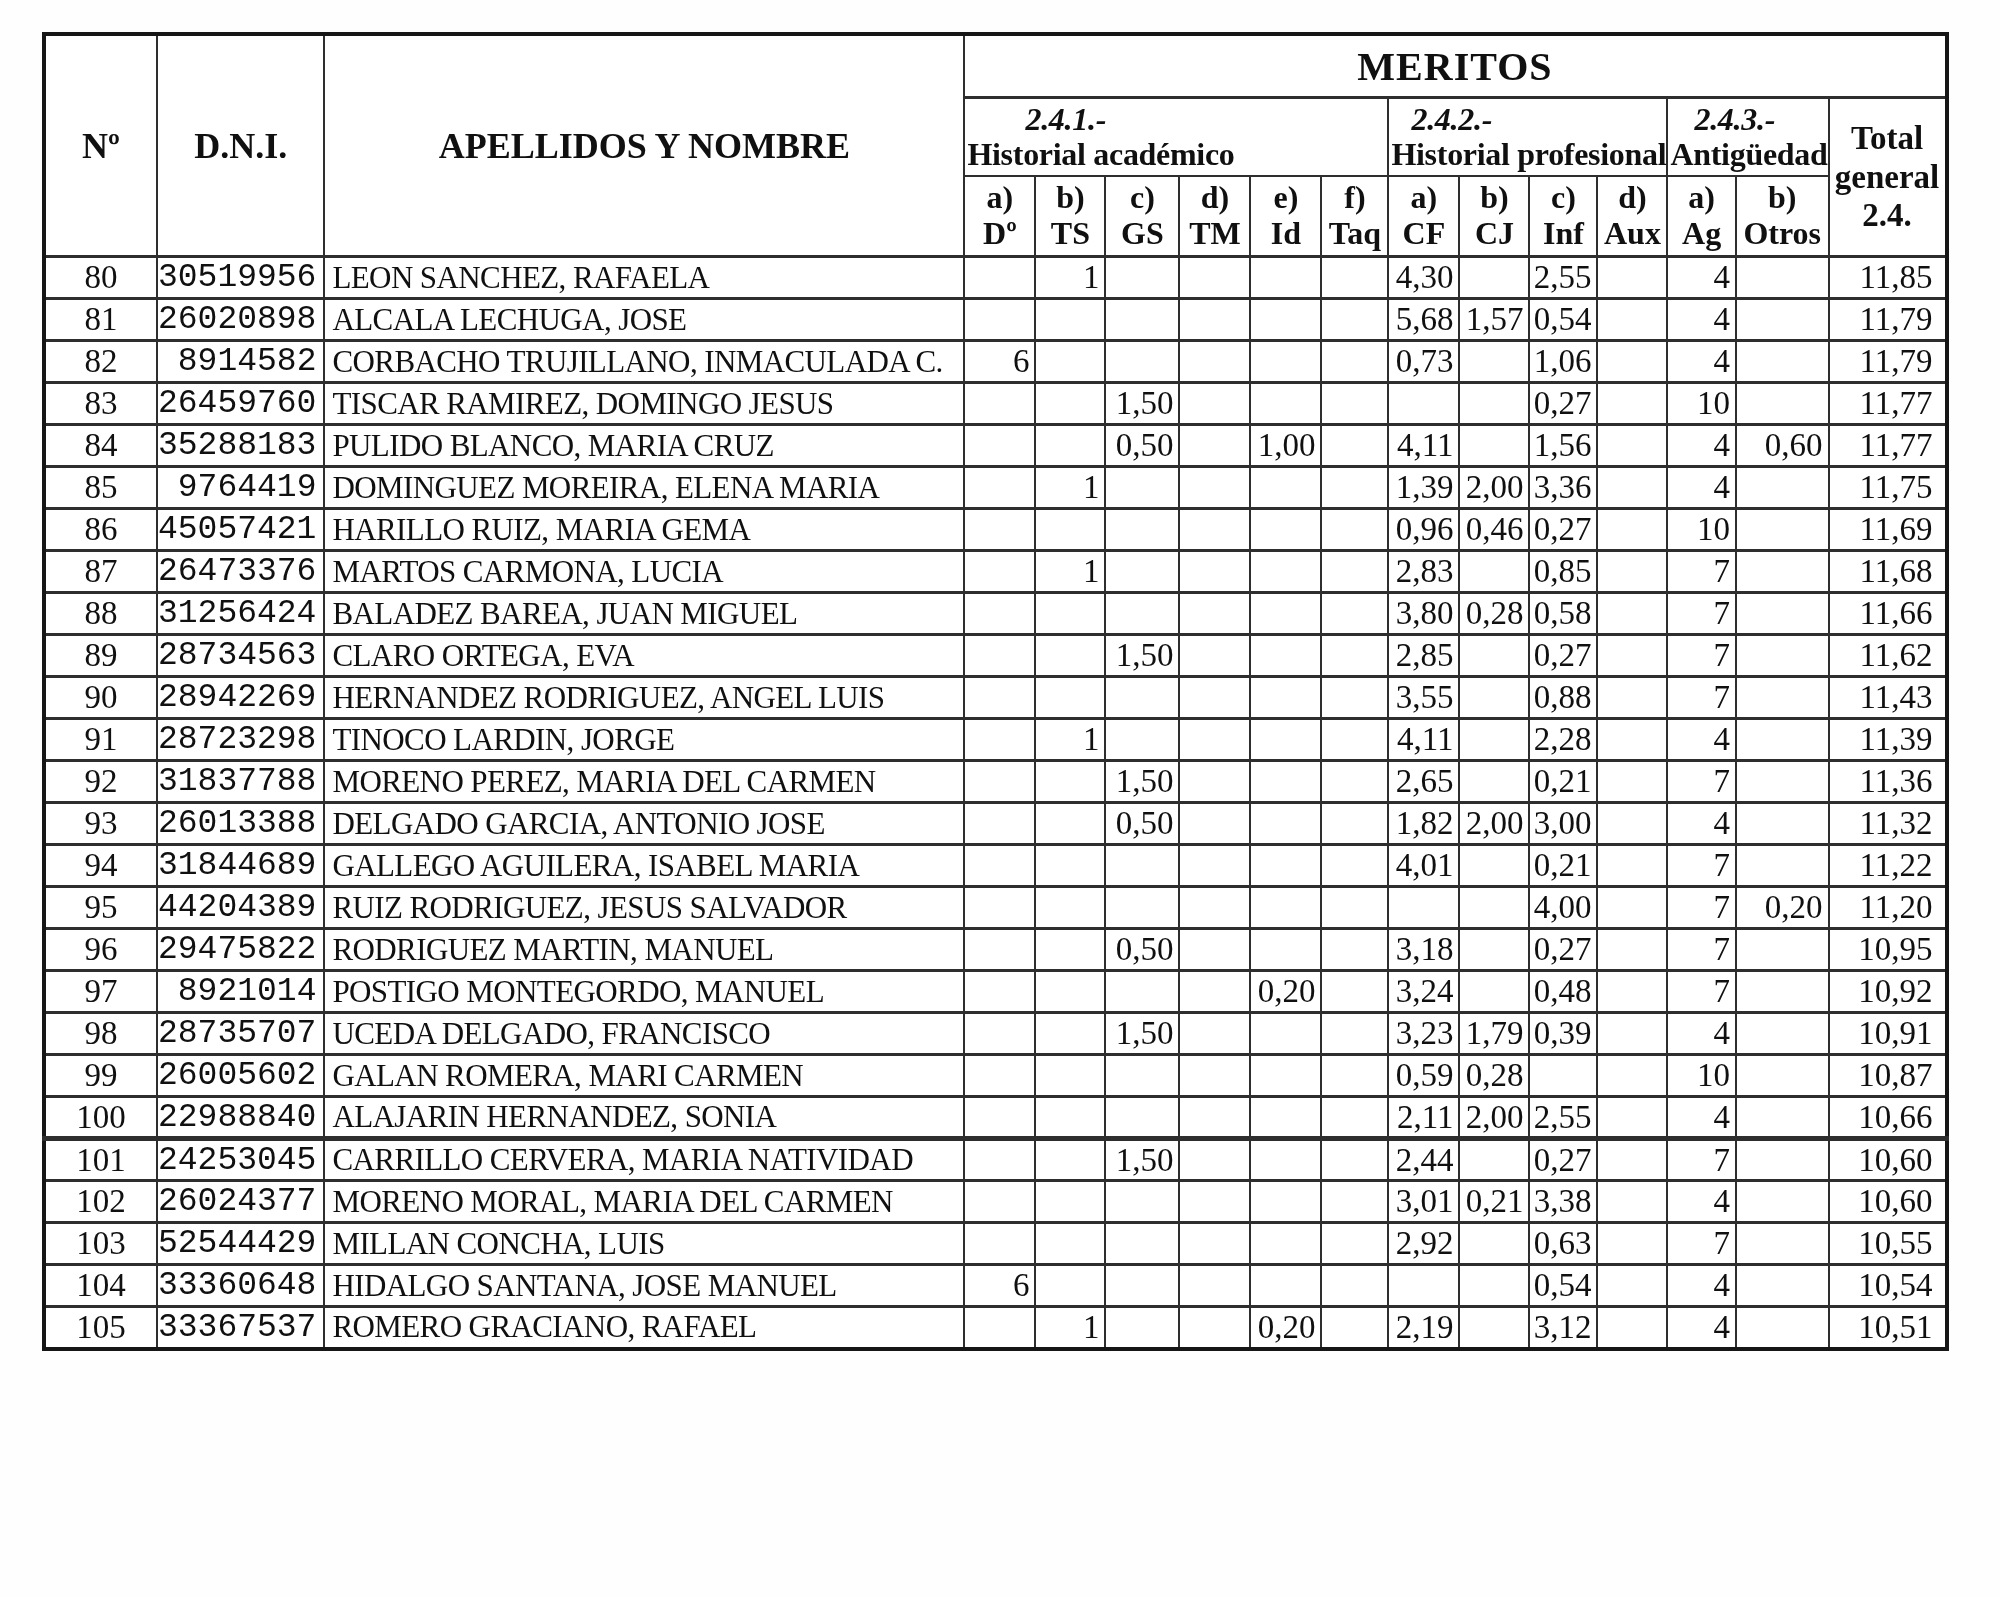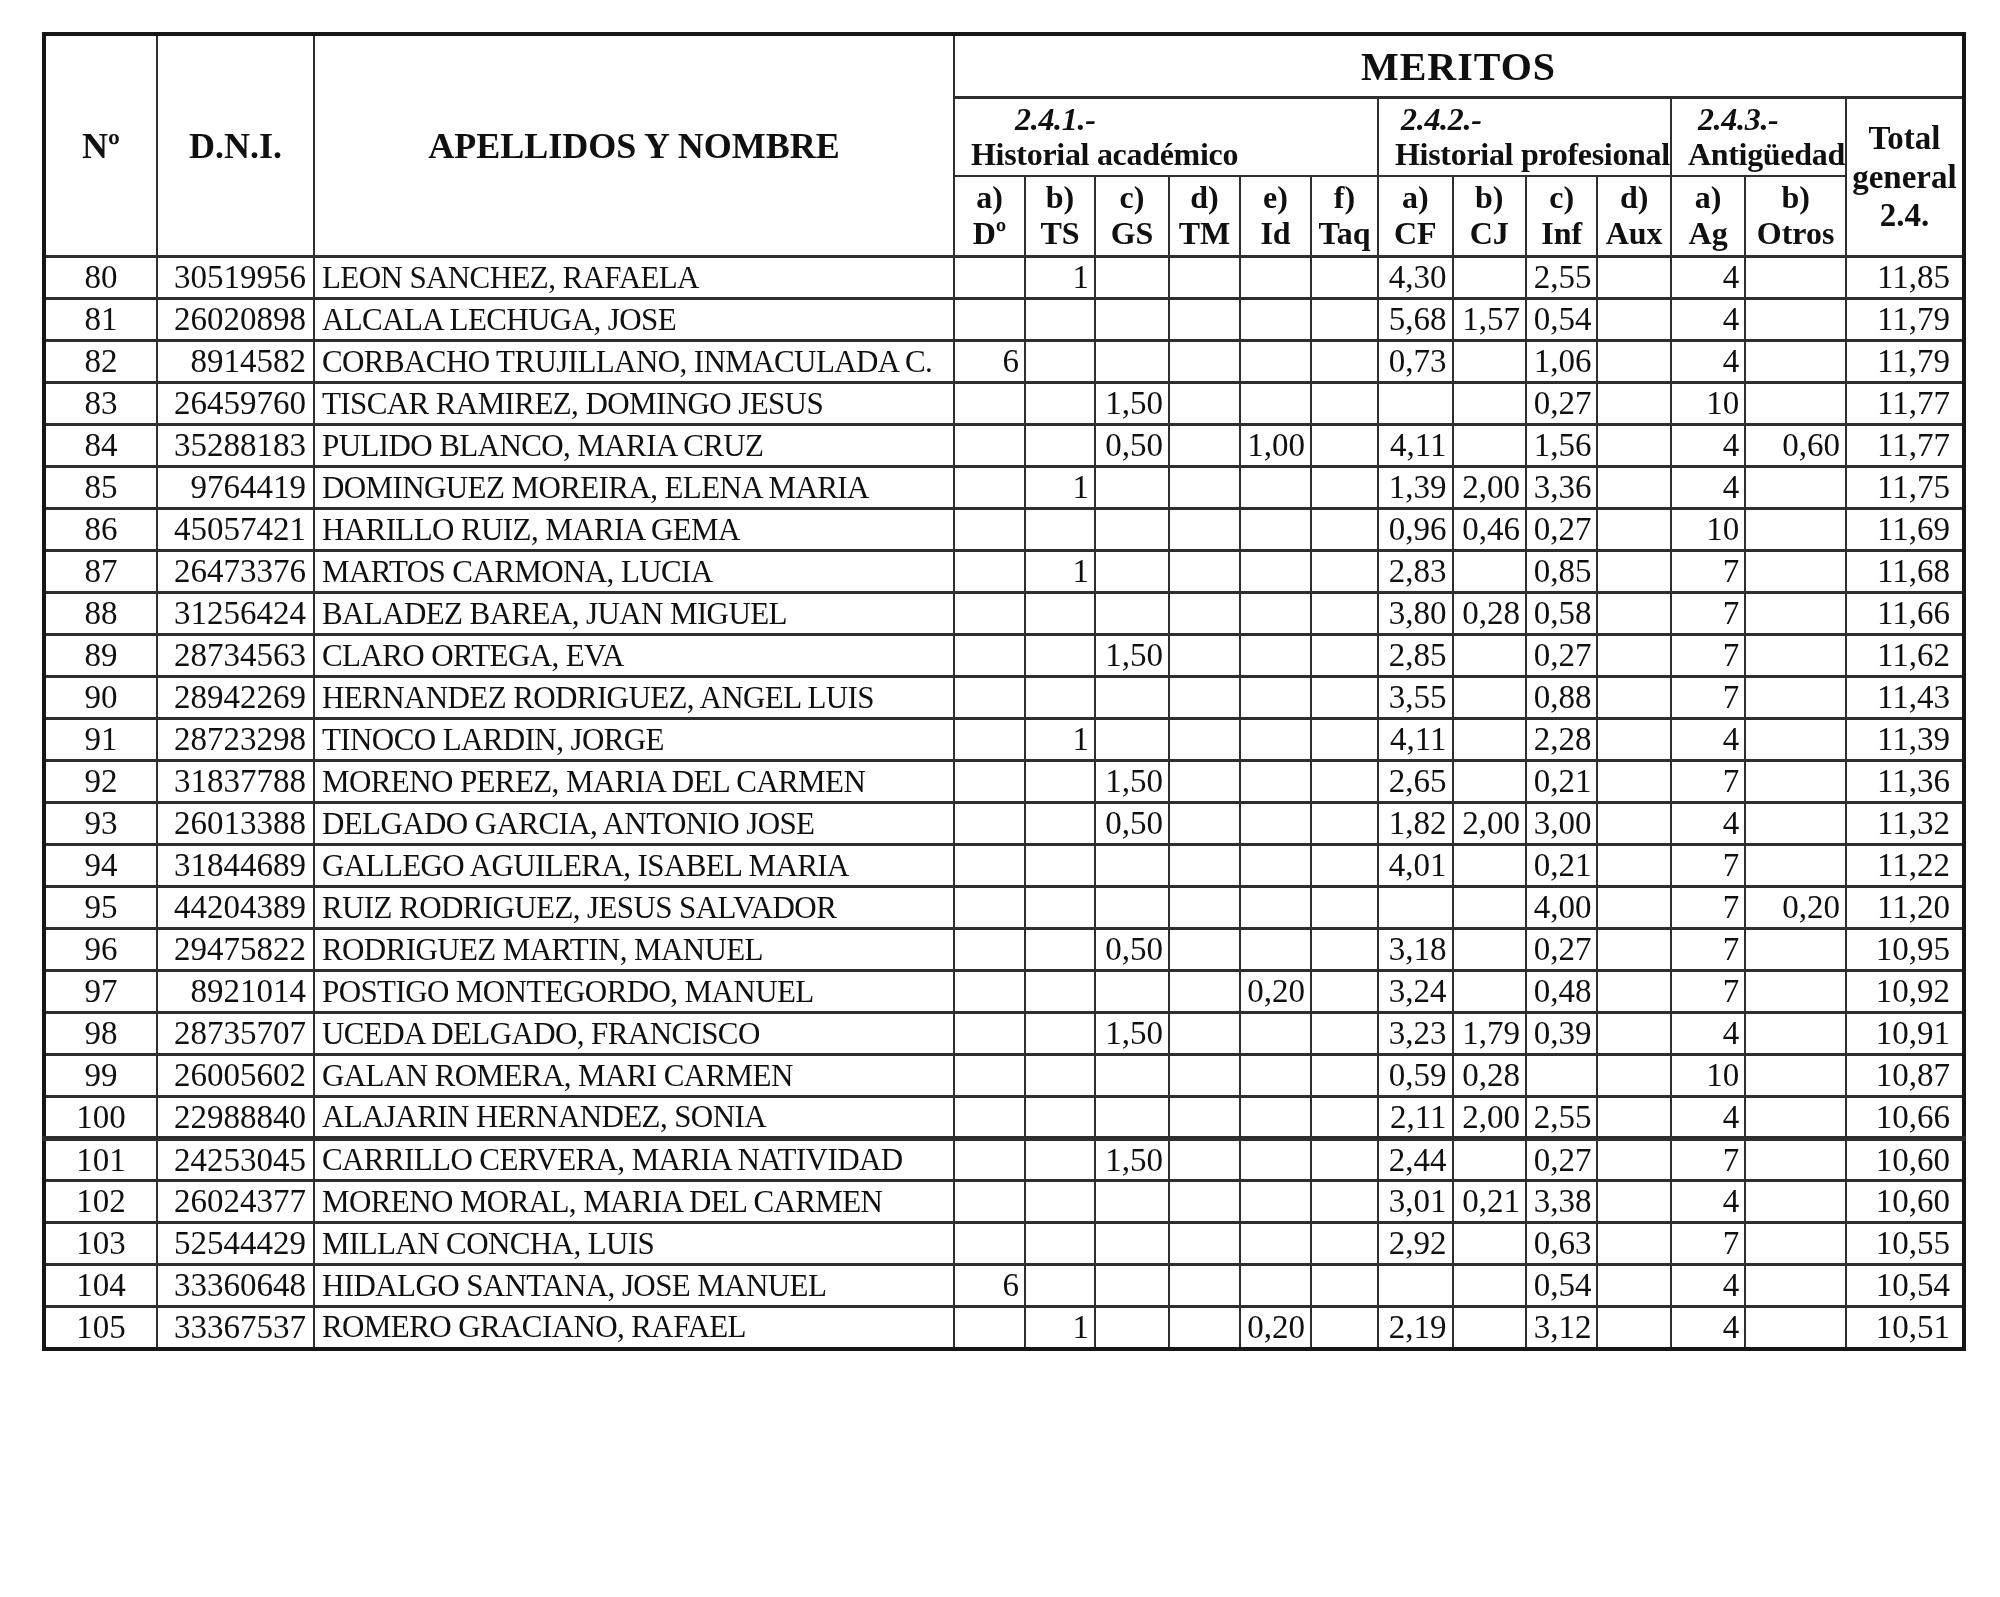--- a/index.html
+++ b/index.html
@@ -30,39 +30,39 @@
   }
   
   thead th { font-weight: bold; background: #fff; }
   tr.h1 th { height: 60px; }
   tr.h2 th { height: 76px; }
   tr.h3 th { height: 78px; }
   th.meritos-head { font-size: 40px; letter-spacing: 1px; border-bottom-width: 3px; }
   th.id-head { font-size: 36px; }
   th.group-head { font-size: 32px; text-align: left; letter-spacing: -0.3px; }
   th.group-head .gcode  { display: block; line-height: 1.1; font-style: italic; }
-  th.group-head .glabel { display: block; line-height: 1.1; padding-left: 16px; }
+  th.group-head .glabel { display: block; line-height: 1.1; padding-left: 2px; }
   th.g241 .gcode { padding-left: 60px; }
   th.g242 .gcode { padding-left: 22px; }
   th.g243 .gcode { padding-left: 26px; }
   th.sub-head { font-size: 32px; text-align: center; }
   th.sub-head .sl { display: block; line-height: 1.12; }
   th.total-head { font-size: 33px; text-align: center; }
   th.total-head .tl { display: block; line-height: 1.18; }
   thead tr.h3 th { border-bottom-width: 3px; }
   
   tbody tr { height: 42px; }
   tbody td {
     font-size: 33px;
     border-top-width: 3px;
     border-bottom-width: 3px;
   }
   tbody tr:nth-child(22) td { border-top-width: 5px; } 
   td.c-num  { text-align: center; }
-  td.c-dni  { text-align: right; padding-right: 7px; }
+  td.c-dni  { text-align: right; padding-right: 7px; font-family: Liberation Mono, monospace; }
   td.c-name { text-align: left; padding-left: 7px; font-size: 31px; letter-spacing: -0.6px; }
   td.c-d, td.c-ts, td.c-gs, td.c-tm, td.c-id, td.c-taq,
   td.c-cf, td.c-cj, td.c-inf, td.c-aux, td.c-ag, td.c-otros {
     text-align: right; padding-right: 5px;
   }
   td.c-total { text-align: right; padding-right: 12px; }
 </style>
 </head>
 <body>
 

